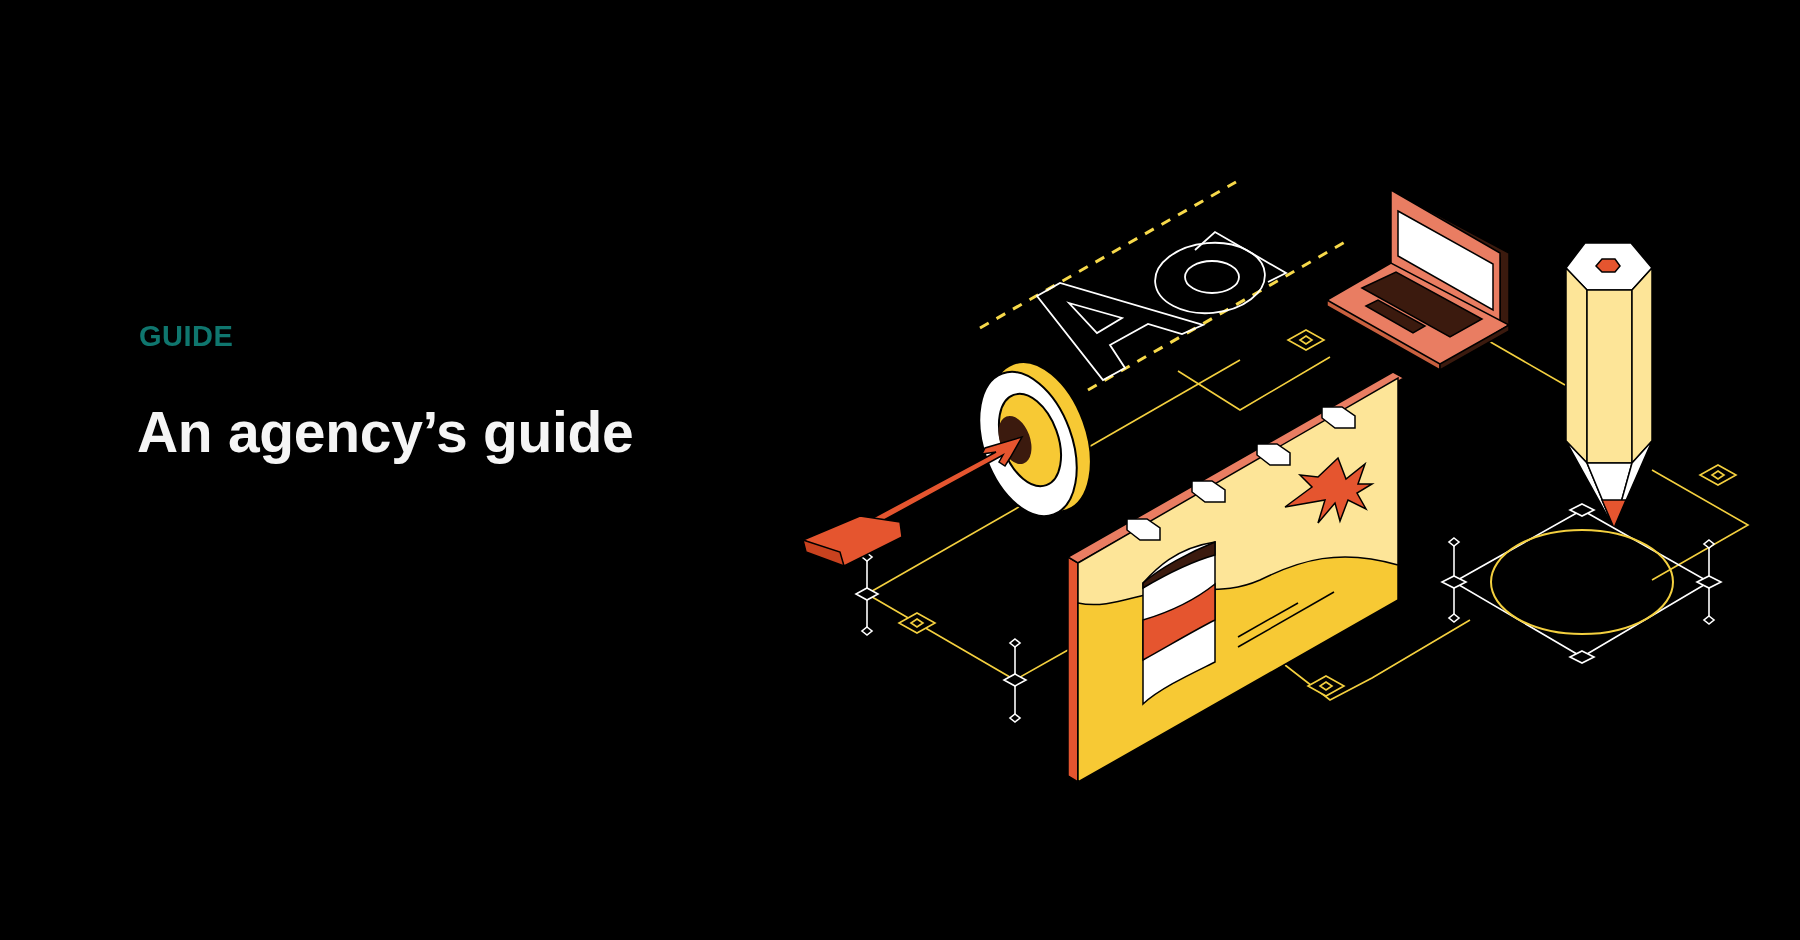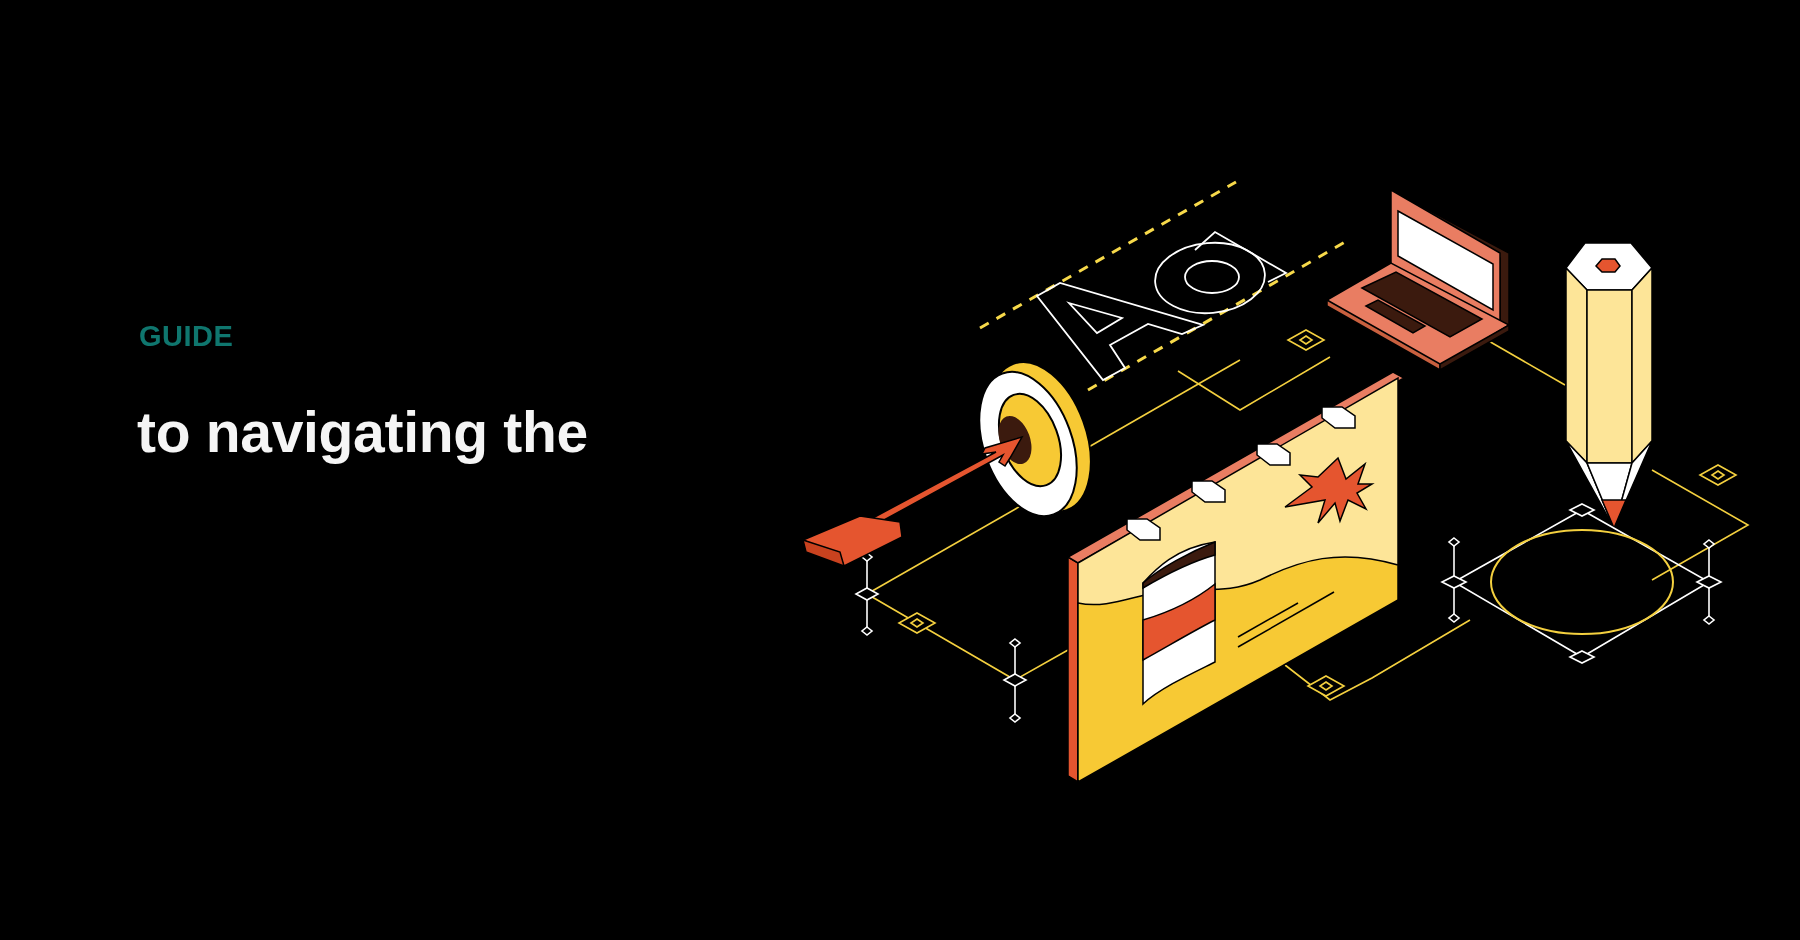--- a/index.html
+++ b/index.html
@@ -10,21 +10,21 @@
   .title { position:absolute; left:137px; top:395px; width:700px; font-size:57px; font-weight:700;
            color:#f5f5f5; line-height:75px; letter-spacing:-0.3px; }
   .title span { display:block; white-space:nowrap; }
   svg.illus { position:absolute; left:0; top:0; }
 </style>
 </head>
 <body>
 
 <div class="eyebrow">GUIDE</div>
 <h1 class="title" style="margin:0;">
-  <span>to navigating the</span>
+  <span>An agency’s guide</span>
 </h1>
 
 <svg class="illus" width="1800" height="940" viewBox="0 0 1800 940">
 
   <g stroke="#f4d03f" stroke-width="1.6" fill="none">
     <polyline points="1087,448 1240,360"></polyline>
     <polyline points="867,594 1087,468"></polyline>
     <polyline points="867,594 1015,680 1068,650"></polyline>
     <polyline points="1178,371 1240,410 1330,357"></polyline>
     <polyline points="1487,340 1565,385"></polyline>

